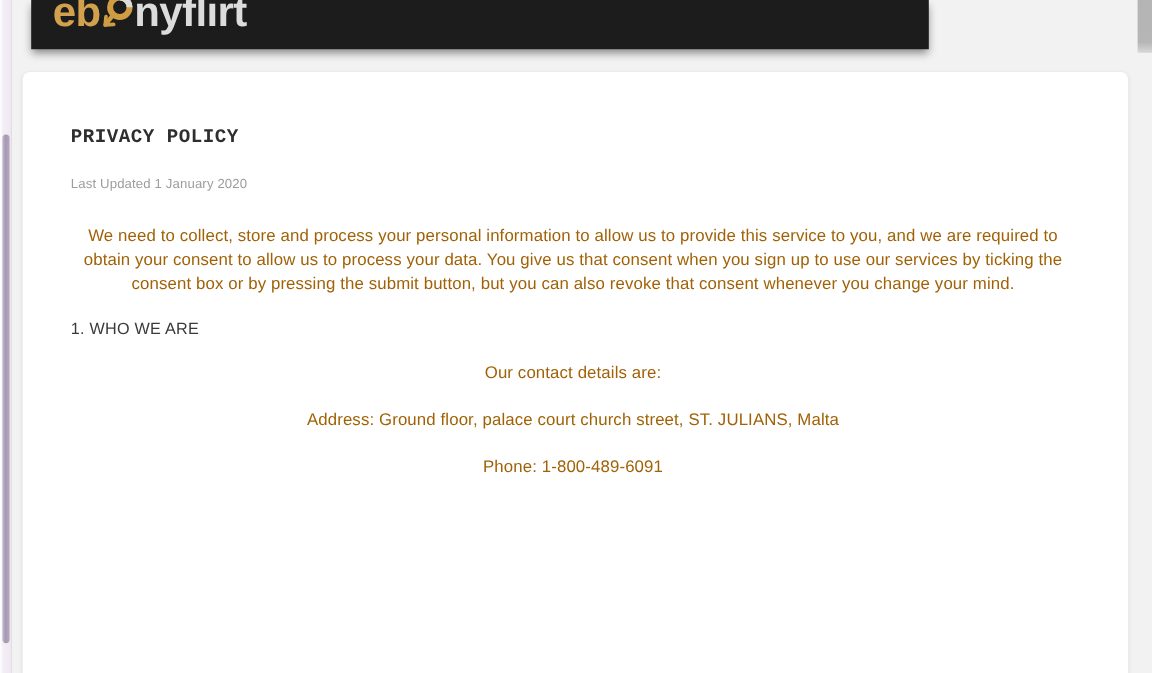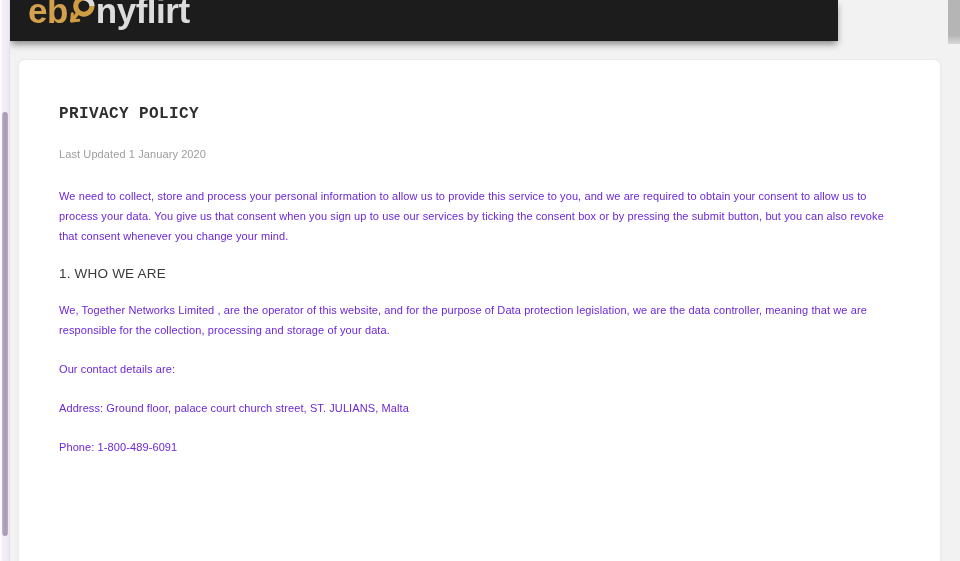--- a/index.html
+++ b/index.html
@@ -29,22 +29,22 @@
     position: absolute;
     left: 2px; top: 112px;
     width: 6px; height: 424px;
     border-radius: 3px;
     background: linear-gradient(to right, #c3b6cc 0%, #a698b2 45%, #b7a9c1 100%);
   }
 
   
   .site-header {
     position: absolute;
-    left: 10px; top: 0;
-    width: 828px; height: 41px;
+    left: 26px; top: 0;
+    width: 748px; height: 41px;
     background: #1c1c1c;
     box-shadow: 0 4px 7px -1px rgba(0,0,0,0.45);
     z-index: 10;
   }
   .logo {
     position: absolute;
     left: 18px; top: -7px;
     display: flex;
     align-items: flex-start;
     font-size: 35px;
@@ -87,25 +87,26 @@
     font-family: Liberation Mono, monospace;
   }
   .card .meta {
     margin-top: 25px;
     font-size: 11px;
     color: #9d9d9d;
     letter-spacing: 0.1px;
   }
   .card p {
     margin-top: 19px;
-    font-size: 11px;
+    font-size: 14px;
     line-height: 20px;
-    color: #6d28d9;
+    color: #a16207;
     letter-spacing: 0.1px;
     max-width: 841px;
+    text-align: center;
   }
   .card p.first-para { margin-top: 26px; }
   .card h2 {
     margin-top: 20px;
     font-size: 13.5px;
     font-weight: 400;
     color: #3a3a3a;
     letter-spacing: 0.2px;
   }
 </style>
@@ -135,19 +136,18 @@
   <div class="right-thumb"></div>
 
   <main class="card">
     <h1>PRIVACY POLICY</h1>
     <div class="meta">Last Updated 1 January 2020</div>
 
     <p class="first-para">We need to collect, store and process your personal information to allow us to provide this service to you, and we are required to obtain your consent to allow us to process your data. You give us that consent when you sign up to use our services by ticking the consent box or by pressing the submit button, but you can also revoke that consent whenever you change your mind.</p>
 
     <h2>1. WHO WE ARE</h2>
 
-    <p>We, Together Networks Limited , are the operator of this website, and for the purpose of Data protection legislation, we are the data controller, meaning that we are responsible for the collection, processing and storage of your data.</p>
     <p>Our contact details are:</p>
     <p>Address: Ground floor, palace court church street, ST. JULIANS, Malta</p>
     <p>Phone: 1-800-489-6091</p>
   </main>
 
 </div>
 
 </body></html>

